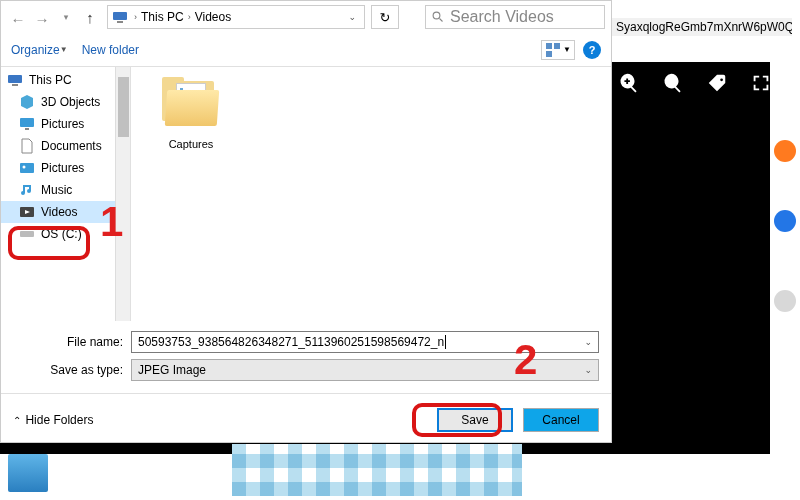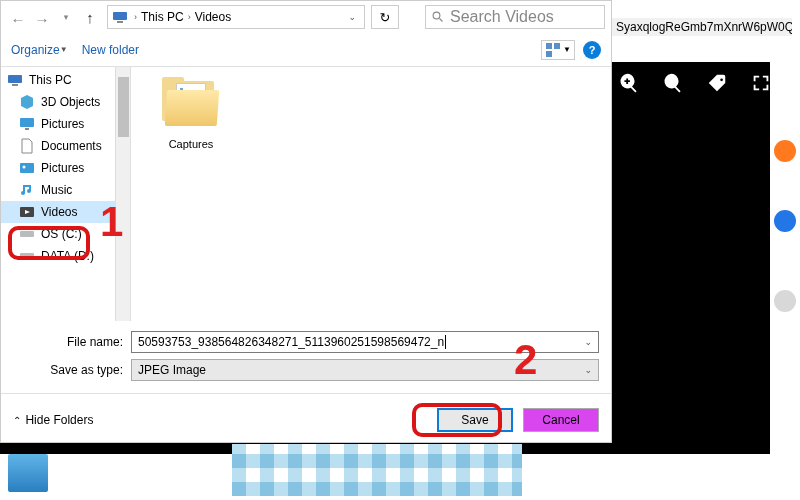--- a/index.html
+++ b/index.html
@@ -40,21 +40,21 @@
 .folder-icon .page { position:absolute; top:6px; left:20px; width:30px; height:36px; background:#fff; border:1px solid #ccc;}
 .folder-icon .page::before{content:''; position:absolute; top:4px; left:3px; width:3px; height:26px; background:repeating-linear-gradient(#6aa9d6 0 2px, transparent 2px 5px);}
 .bottom-area { padding: 10px 12px 0; }
 .field-row { display: flex; align-items: center; margin-bottom: 6px; }
 .field-label { width: 118px; text-align: right; font-size: 12px; padding-right: 8px; }
 .field-input { flex: 1; height: 22px; border: 1px solid #7a7a7a; font-size: 12px; padding: 0 6px; background:#fff; display:flex; align-items:center;}
 .field-input.combo { background:#e8e8e8; border-color:#aaa; }
 .field-input .dd { margin-left:auto; font-size:9px; color:#555;}
 .btn-row { display: flex; align-items: center; padding: 14px 12px 10px; border-top: 1px solid #e0e0e0; margin-top: 12px;}
 .hide-folders { font-size: 12px; display:flex; align-items:center; gap:4px;}
-.btn { width: 76px; height: 24px; border: 1px solid #aaa; background: #d946ef; font-size: 12px; display:flex; align-items:center; justify-content:center;}
+.btn { width: 76px; height: 24px; border: 1px solid #aaa; background: #0ea5e9; font-size: 12px; display:flex; align-items:center; justify-content:center;}
 .btn.primary { border: 2px solid #0a7dda; background:#e8e8e8;}
 .btn-row-right { margin-left: auto; display:flex; gap:10px;}
 .annotation { position: absolute; color: #e02020; font-size: 42px; font-weight: bold; z-index: 20; font-family: Arial;}
 .ann-box { position: absolute; border: 4px solid #d91515; border-radius: 10px; z-index: 19;}
 .background-image { position:absolute; left:0; top:0; width:800px; height:500px; z-index:1; }
 .bg-dark { position:absolute; left:0; top:62px; width:770px; height:392px; background:#000;}
 .bg-topbar { position:absolute; left:612px; top:18px; width:180px; height:18px; font-size:12px; background:#f1f1f1; overflow:hidden; padding:2px 4px; white-space:nowrap;}
 .viewer-tools { position:absolute; left:618px; top:72px; display:flex; gap:22px; z-index:5;}
 .viewer-tools svg { width:22px; height:22px; fill:#fff;}
 .bg-thumbs { position:absolute; left:8px; bottom:8px; width:40px; height:38px; background:linear-gradient(#5fb5e8,#2a7fc0); border-radius:2px; z-index:5;}
@@ -184,26 +184,20 @@
               <path d="M6 6l5 2-5 2z" fill="#fff"></path>
             </svg>
             <span>Videos</span>
           </div>
         <div class="sb-item">
             <svg class="sb-icon" viewBox="0 0 16 16">
               <rect x="1" y="5" width="14" height="6" fill="#bbb" rx="1"></rect>
             </svg>
             <span>OS (C:)</span>
           </div>
-        <div class="sb-item">
-            <svg class="sb-icon" viewBox="0 0 16 16">
-              <rect x="1" y="5" width="14" height="6" fill="#bbb" rx="1"></rect>
-            </svg>
-            <span>DATA (D:)</span>
-          </div>
       </div>
       <div class="sb-scroll">
           <div class="sb-thumb"></div>
         </div>
     </div>
     <div class="content">
       <div class="folder-item">
         <div class="folder-icon">
             <div class="tab"></div>
             <div class="back"></div>

